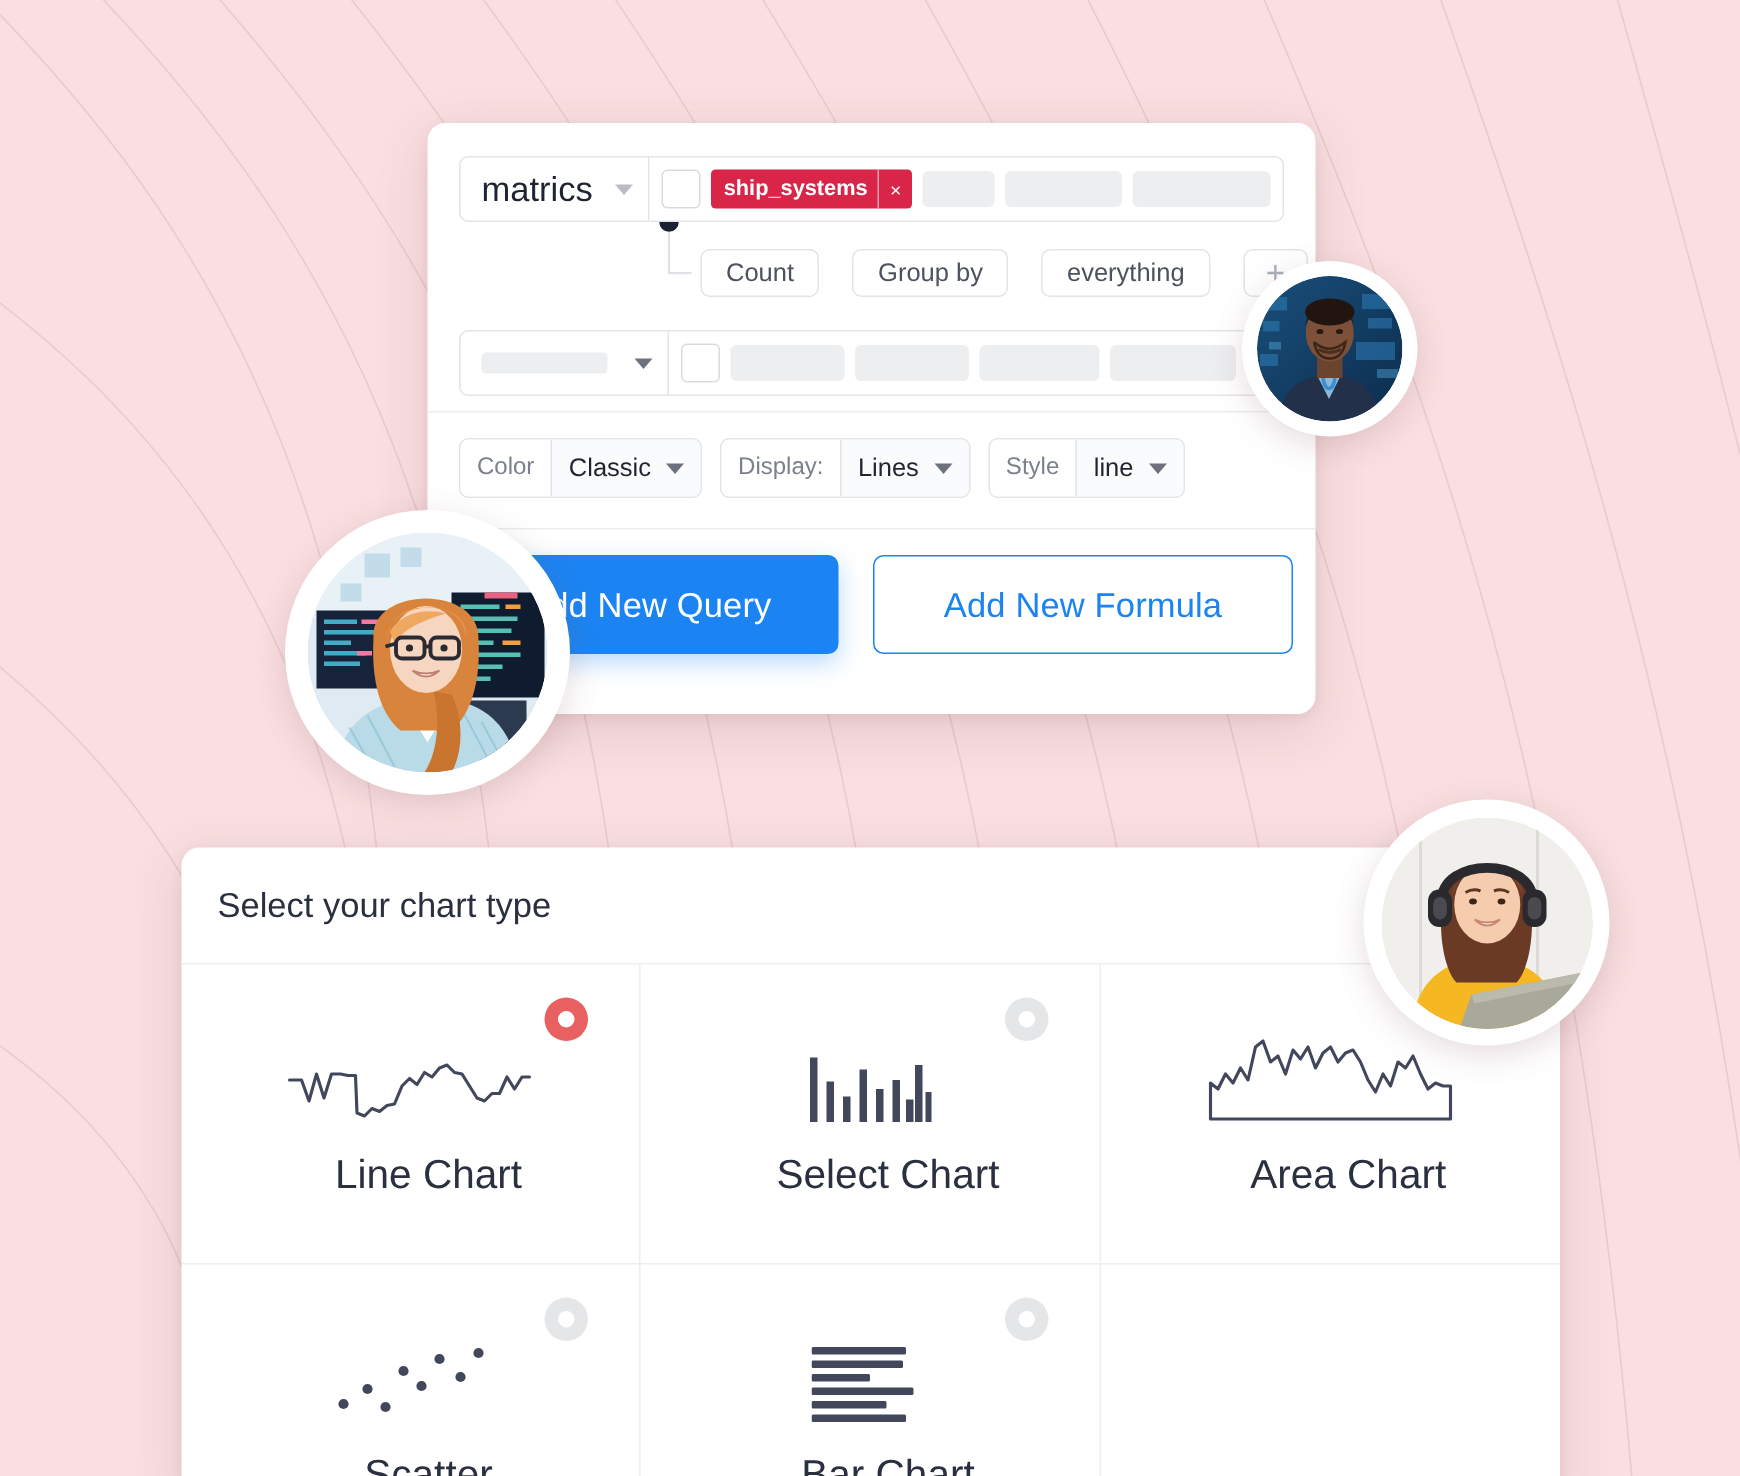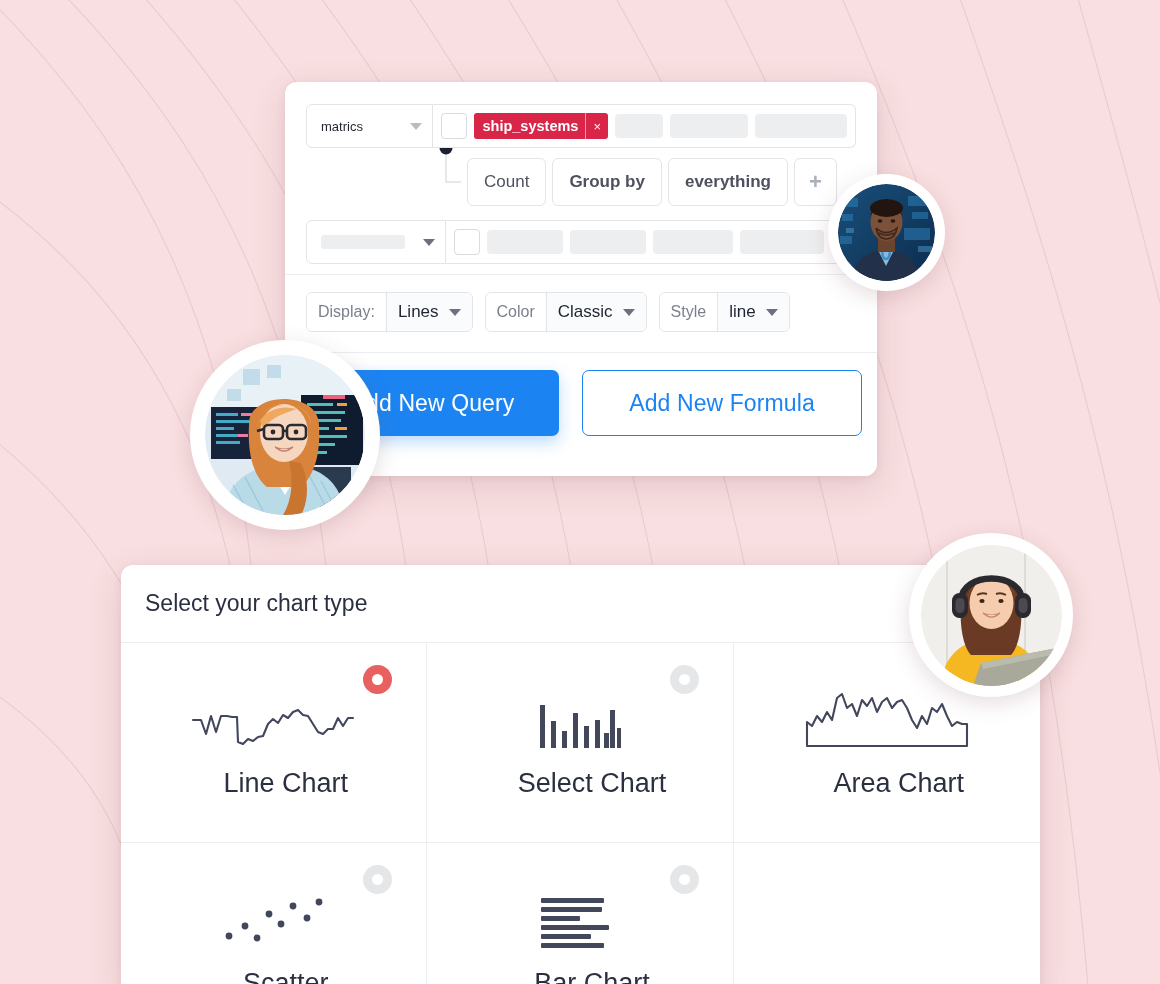--- a/index.html
+++ b/index.html
@@ -26,21 +26,21 @@
 
   .qb-row { position:absolute; display:flex; align-items:stretch; }
 
   
   #qb-row-1 { left:21px; top:22px; width:550px; height:44px; }
   .metric-select {
     width:140px; border:1px solid #e2e4e8; border-radius:6px 0 0 6px;
     background:#fff; display:flex; align-items:center; padding:0 10px 0 14px;
     justify-content:space-between;
   }
-  .metric-select .lbl { font-size:13px; color:#1f2430; }
+  .metric-select .lbl { font-size:23px; color:#1f2430; }
   .caret { width:0;height:0;border-left:6px solid transparent;border-right:6px solid transparent;border-top:7px solid #b9bcc4; }
   .caret.dark { border-top-color:#6c717d; }
   .filter-box {
     flex:1; border:1px solid #e2e4e8; border-left:none; border-radius:0 6px 6px 0;
     background:#fff; display:flex; align-items:center; gap:7px; padding:0 8px;
   }
   .chk { width:26px;height:26px;border:1px solid #d8dbe0;border-radius:4px;background:#fff;flex:none; }
   .tag {
     background:#d92548; border-radius:3px; display:flex; align-items:center;
     height:26px; flex:none; overflow:hidden;
@@ -51,26 +51,26 @@
     display:flex; align-items:center; border-left:1px solid rgba(255,255,255,.55);
   }
   .skel { background:#eceef0; border-radius:4px; height:24px; flex:none; }
 
   
   #qb-connector { position:absolute; left:0; top:0; width:592px; height:200px; pointer-events:none; }
 
   
   #qb-row-2 { left:182px; top:80px; height:40px; display:flex; align-items:center; }
   .pill {
-    border:1px solid #e2e4e8; background:#fff; height:48px;
+    border:1px solid #e2e4e8; background:#fff; height:32px;
     display:flex; align-items:center; padding:0 16px;
     font-size:17px; color:#4d525e; white-space:nowrap;
   }
   .pill:first-child { border-radius:6px; }
-  .pill + .pill { border-radius:6px; margin-left:6px;font-weight:bold; }
+  .pill + .pill { border-radius:6px; margin-left:22px; }
   .pill.plus { padding:0 14px; font-size:22px; color:#aab0ba; }
 
   
   #qb-row-3 { left:21px; top:138px; width:550px; height:44px; }
   .metric-select.skeleton { border-radius:6px 0 0 6px; }
   .metric-select.skeleton .bar { width:84px;height:14px;background:#eceef0;border-radius:3px; }
 
   
   .divider { position:absolute; left:0; right:0; height:1px; background:#ebedf0; }
 
@@ -200,30 +200,30 @@
       <span class="skel" style="width:76px"></span>
       <span class="skel" style="width:80px"></span>
       <span class="skel" style="width:84px"></span>
     </div>
   </div>
 
   <div class="divider" style="top:192px"></div>
 
   <div class="qb-row" id="display-row">
     <div class="seg">
+      <span class="seg-label">Color</span>
+      <span class="seg-value">
+        <span>Classic</span>
+        <span class="caret dark"></span>
+      </span>
+    </div>
+    <div class="seg">
       <span class="seg-label">Display:</span>
       <span class="seg-value">
         <span>Lines</span>
-        <span class="caret dark"></span>
-      </span>
-    </div>
-    <div class="seg">
-      <span class="seg-label">Color</span>
-      <span class="seg-value">
-        <span>Classic</span>
         <span class="caret dark"></span>
       </span>
     </div>
     <div class="seg">
       <span class="seg-label">Style</span>
       <span class="seg-value">
         <span>line</span>
         <span class="caret dark"></span>
       </span>
     </div>

